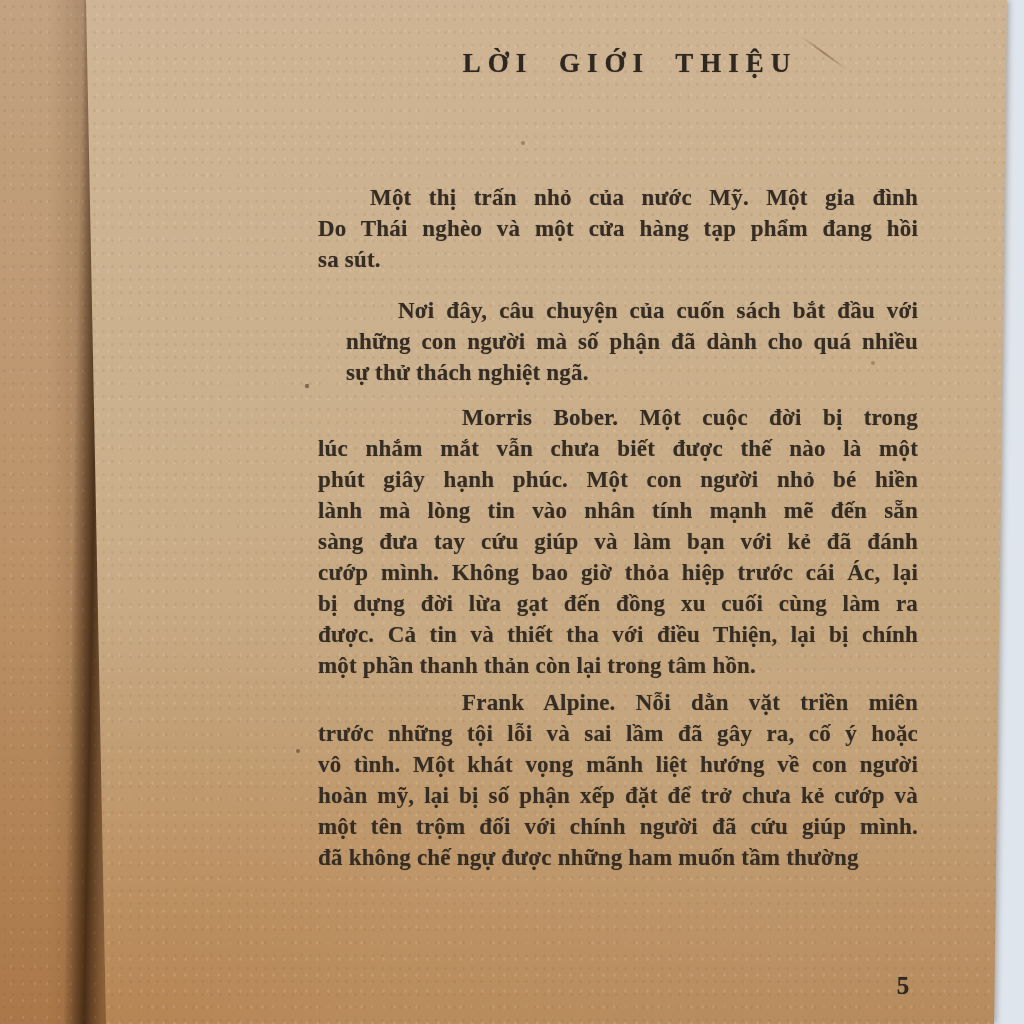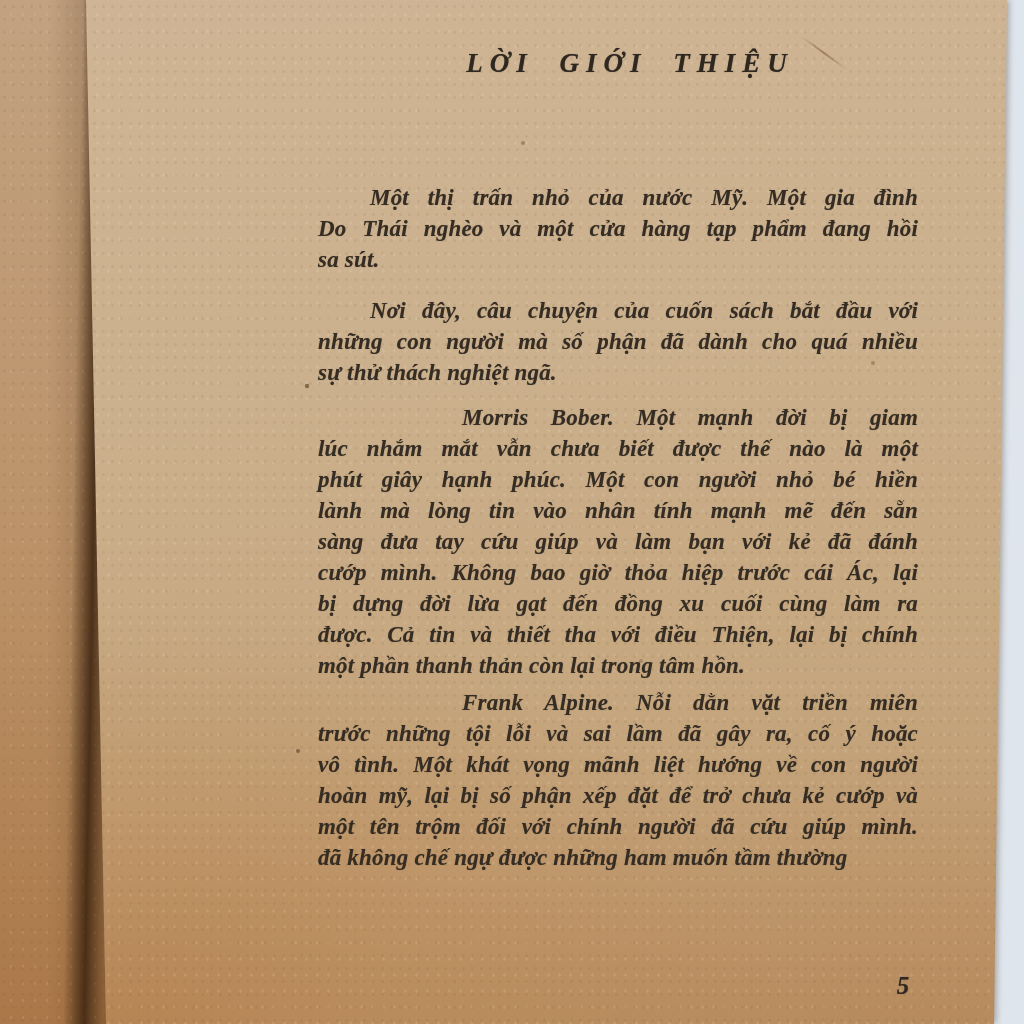--- a/index.html
+++ b/index.html
@@ -1,21 +1,21 @@
 <!DOCTYPE html>
 <html><head>
 <meta charset="utf-8">
 <style>
   html,body{margin:0;padding:0;}
   body{
     width:1024px;height:1024px;overflow:hidden;
     background:#dfe5ec;
     font-family:"Liberation Serif","DejaVu Serif",serif;
   }
-  .scene{position:relative;width:1024px;height:1024px;font-style:italic;}
+  .scene{position:relative;width:1024px;height:1024px;}
 
   
   .left-page{
     position:absolute;left:0;top:0;width:120px;height:1024px;
     background:
       radial-gradient(rgba(101,67,33,0.10) 1px, transparent 1.4px) 0 0/9px 13px,
       radial-gradient(rgba(255,244,226,0.10) 1px, transparent 1.4px) 5px 6px/12px 17px,
       linear-gradient(to right, rgba(70,40,15,0) 40%, rgba(70,40,15,0.30) 90%),
       linear-gradient(to bottom,#c2a281 0%,#bb9268 55%,#aa7748 100%);
   }
@@ -50,21 +50,21 @@
     text-shadow:0 0 1px rgba(47,40,32,0.55);
   }
 
   .text-block{
     position:absolute;left:318px;top:182px;width:600px;
     font-size:23px;font-weight:700;color:#352d24;
     letter-spacing:0.2px;
     text-shadow:0 0 1px rgba(53,45,36,0.40);
   }
   .paragraph{margin:0;}
-  .paragraph:nth-child(2){margin-top:20px;}
+  .paragraph:nth-child(2){margin-top:20px;margin-left:28px;}
   .paragraph:nth-child(3){margin-top:14px;}
   .paragraph:nth-child(4){margin-top:6px;}
   .line{
     height:31px;line-height:31px;white-space:nowrap;
     text-align:justify;text-align-last:justify;
     overflow:visible;
   }
   .line.last{text-align-last:left;white-space:normal;}
 
   .page-number{
@@ -107,21 +107,21 @@
             <div class="line" style="padding-left: 52px;">Một thị trấn nhỏ của nước Mỹ. Một gia đình</div>
             <div class="line">Do Thái nghèo và một cửa hàng tạp phẩm đang hồi</div>
             <div class="line last">sa sút.</div>
           </div>
           <div class="paragraph">
             <div class="line" style="padding-left: 52px;">Nơi đây, câu chuyện của cuốn sách bắt đầu với</div>
             <div class="line">những con người mà số phận đã dành cho quá nhiều</div>
             <div class="line last">sự thử thách nghiệt ngã.</div>
           </div>
           <div class="paragraph">
-            <div class="line" style="padding-left: 144px;">Morris Bober. Một mạnh đời bị giam</div>
+            <div class="line" style="padding-left: 144px;">Morris Bober. Một cuộc đời bị trong</div>
             <div class="line">lúc nhắm mắt vẫn chưa biết được thế nào là một</div>
             <div class="line">phút giây hạnh phúc. Một con người nhỏ bé hiền</div>
             <div class="line">lành mà lòng tin vào nhân tính mạnh mẽ đến sẵn</div>
             <div class="line">sàng đưa tay cứu giúp và làm bạn với kẻ đã đánh</div>
             <div class="line">cướp mình. Không bao giờ thỏa hiệp trước cái Ác, lại</div>
             <div class="line">bị dựng đời lừa gạt đến đồng xu cuối cùng làm ra</div>
             <div class="line">được. Cả tin và thiết tha với điều Thiện, lại bị chính</div>
             <div class="line last">một phần thanh thản còn lại trong tâm hồn.</div>
           </div>
           <div class="paragraph">

